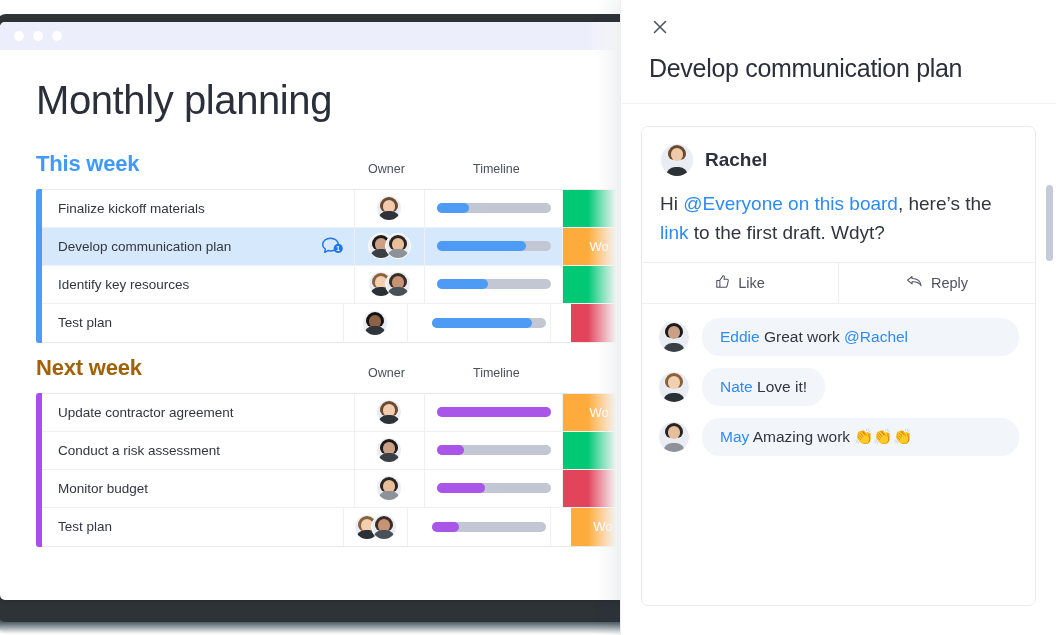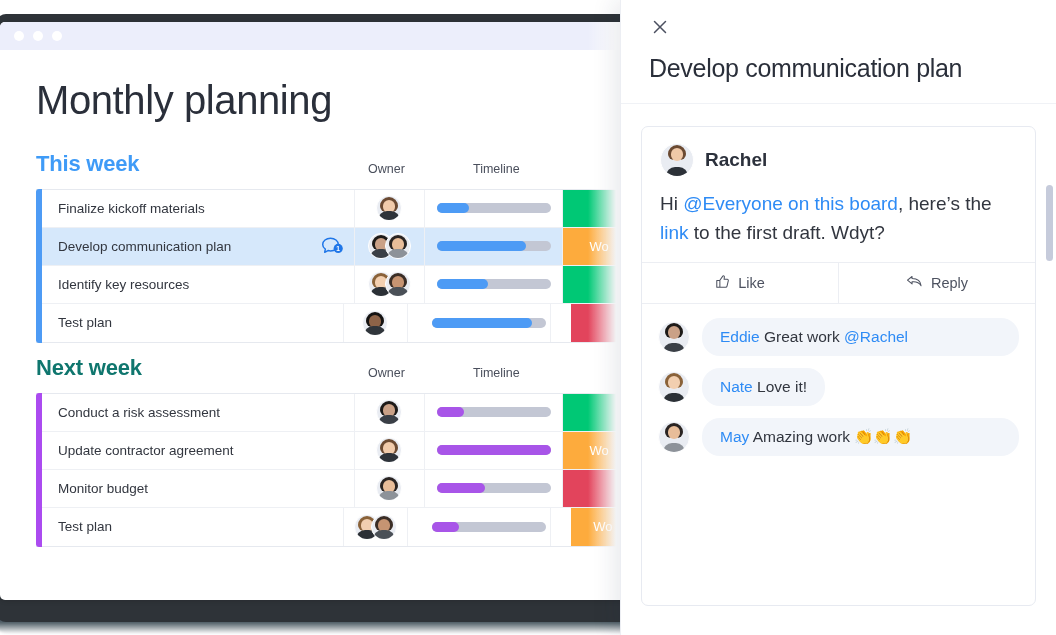--- a/index.html
+++ b/index.html
@@ -313,73 +313,73 @@
                   </div>
                   <div class="cell-status" style="background: rgb(226, 68, 92);">
                     <span></span>
                   </div>
                 </div>
               </div>
             </div>
           </div>
           <div class="group">
             <div class="group-head" style="position: relative; width: 606px;">
-              <div class="group-name" style="color: #0f766e;">Next week</div>
+              <div class="group-name" style="color: #a16207;">Next week</div>
               <div class="col-owner-h" style="left: 332px; bottom: 3px;">Owner</div>
               <div class="col-timeline-h" style="left: 437px; bottom: 3px;">Timeline</div>
             </div>
             <div class="tbl">
               <div class="accent" style="background: rgb(171, 75, 240);"></div>
               <div class="tbl-rows">
                 <div class="row">
                   <div class="cell-task">
+                    <span>Update contractor agreement</span>
+                  </div>
+                  <div class="cell-owner">
+                    <div class="av-stack">
+                      <div class="av">
+                        <div class="face">
+                          <div class="hair" style="background:#6b4a32"></div>
+                          <div class="skin" style="background:#f1cbab"></div>
+                          <div class="body" style="background:#2e333a"></div>
+                        </div>
+                      </div>
+                    </div>
+                  </div>
+                  <div class="cell-timeline">
+                    <div class="tl-track">
+                      <div class="tl-fill" style="width: 100%; background: rgb(168, 85, 232);"></div>
+                    </div>
+                  </div>
+                  <div class="cell-status" style="background: rgb(253, 171, 61);">
+                    <span>Wo</span>
+                  </div>
+                </div>
+                <div class="row">
+                  <div class="cell-task">
                     <span>Conduct a risk assessment</span>
                   </div>
                   <div class="cell-owner">
                     <div class="av-stack">
                       <div class="av">
                         <div class="face">
                           <div class="hair" style="background:#1d1a18"></div>
                           <div class="skin" style="background:#caa187"></div>
                           <div class="body" style="background:#3a3f46"></div>
                         </div>
                       </div>
                     </div>
                   </div>
                   <div class="cell-timeline">
                     <div class="tl-track">
                       <div class="tl-fill" style="width: 24%; background: rgb(168, 85, 232);"></div>
                     </div>
                   </div>
                   <div class="cell-status" style="background: rgb(0, 200, 117);">
                     <span></span>
-                  </div>
-                </div>
-                <div class="row">
-                  <div class="cell-task">
-                    <span>Update contractor agreement</span>
-                  </div>
-                  <div class="cell-owner">
-                    <div class="av-stack">
-                      <div class="av">
-                        <div class="face">
-                          <div class="hair" style="background:#6b4a32"></div>
-                          <div class="skin" style="background:#f1cbab"></div>
-                          <div class="body" style="background:#2e333a"></div>
-                        </div>
-                      </div>
-                    </div>
-                  </div>
-                  <div class="cell-timeline">
-                    <div class="tl-track">
-                      <div class="tl-fill" style="width: 100%; background: rgb(168, 85, 232);"></div>
-                    </div>
-                  </div>
-                  <div class="cell-status" style="background: rgb(253, 171, 61);">
-                    <span>Wo</span>
                   </div>
                 </div>
                 <div class="row">
                   <div class="cell-task">
                     <span>Monitor budget</span>
                   </div>
                   <div class="cell-owner">
                     <div class="av-stack">
                       <div class="av">
                         <div class="face">

